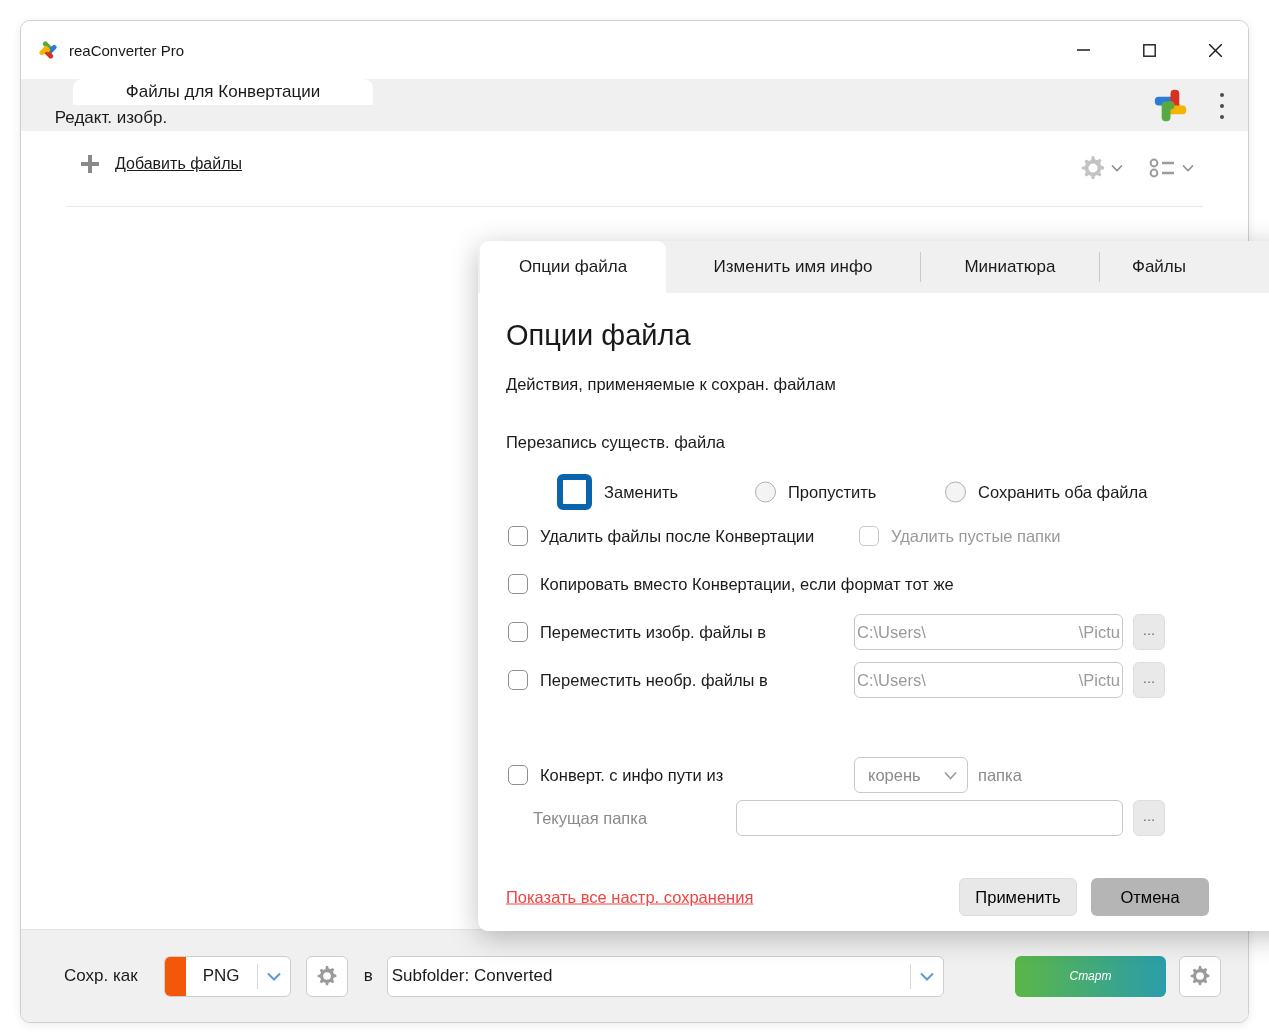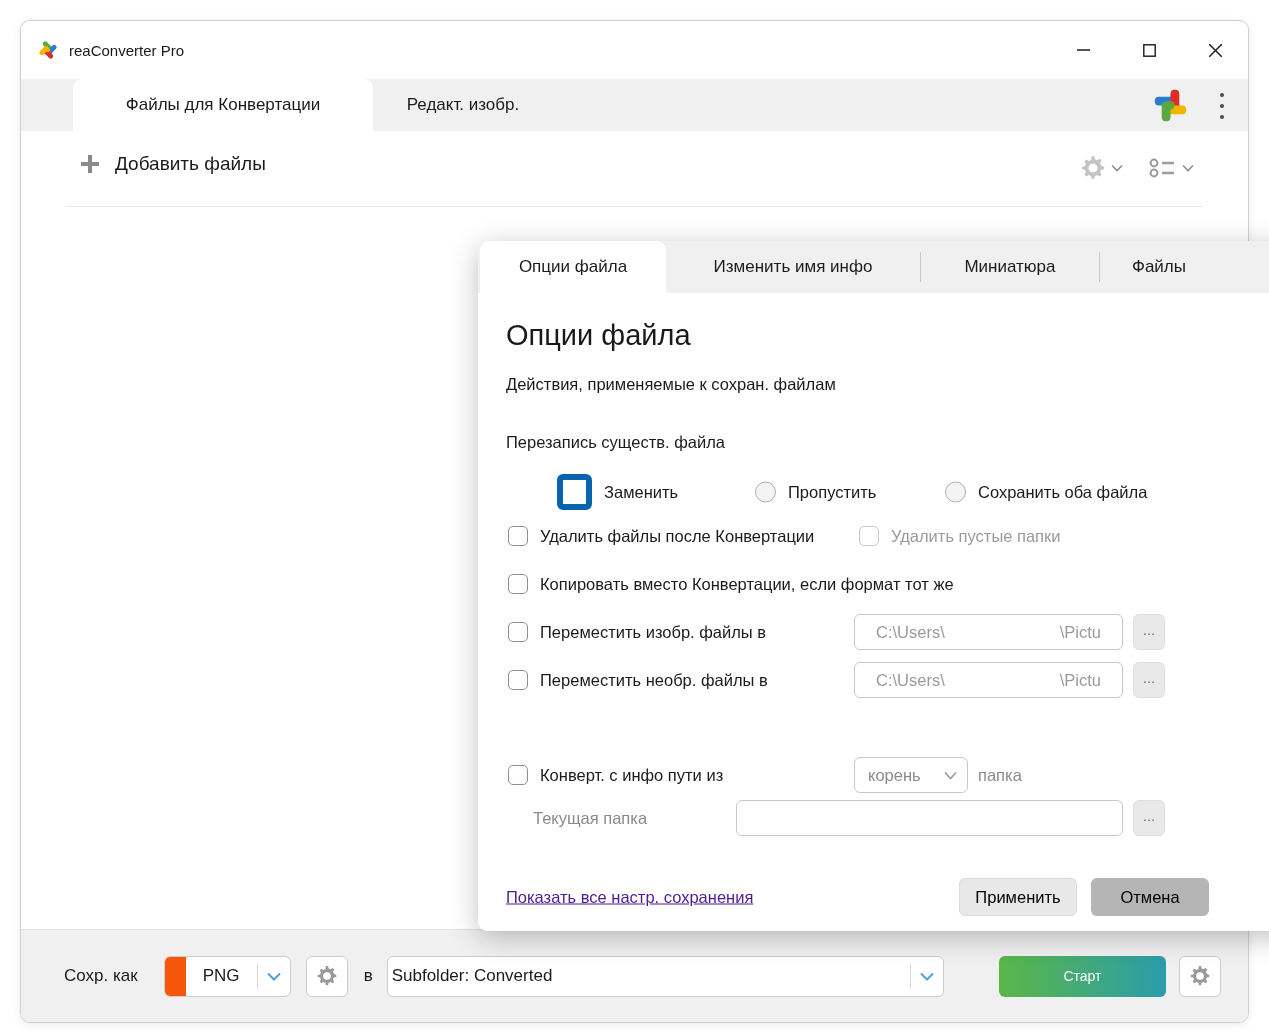--- a/index.html
+++ b/index.html
@@ -15,51 +15,51 @@
 
   
   .titlebar { position:absolute; left:0; top:0; right:0; height:58px; display:flex; align-items:center; padding-left:14px; background:#fff; }
   .app-icon { width:26px; height:26px; margin-right:8px; }
   .app-title { font-size:15px; color:#191919; }
   .win-controls { position:absolute; right:0; top:0; height:58px; display:flex; align-items:center; }
   .win-btn { width:66px; height:58px; display:flex; align-items:center; justify-content:center; cursor:pointer; }
   .win-btn svg { stroke:#1b1b1b; }
 
   
-  .tabstrip { position:absolute; left:0; top:58px; right:0; height:52px; background:#f0f0f1; display:flex; }
+  .tabstrip { position:absolute; left:0; top:58px; right:0; height:52px; background:#f0f0f1; display:flex;flex-direction:column; }
   .main-tab { height:52px; display:flex; align-items:center; justify-content:center; font-size:17px; cursor:pointer; }
   .main-tab.active { background:#fff; border-radius:9px 9px 0 0; width:300px; margin-left:52px; }
   .main-tab.inactive { width:180px; }
   .strip-logo { position:absolute; right:54px; top:3px; width:47px; height:47px; }
   .kebab { position:absolute; right:18px; top:14px; width:16px; height:26px; display:flex; flex-direction:column; align-items:center; justify-content:space-between; cursor:pointer; }
   .kebab i { width:4px; height:4px; border-radius:50%; background:#4a4a4a; }
 
   
   .toolbar { position:absolute; left:0; top:110px; right:0; height:76px; background:#fff; }
-  .add-files { position:absolute; left:58px; top:22px; display:flex; align-items:center; gap:14px; font-size:19px; cursor:pointer; }
+  .add-files { position:absolute; left:58px; top:22px; display:flex; align-items:center; gap:14px; font-size:16px; cursor:pointer;text-decoration:underline; }
   .tool-icons { position:absolute; right:54px; top:24px; display:flex; align-items:center; gap:26px; }
   .tool-ic { display:flex; align-items:center; gap:5px; cursor:pointer; }
   .toolbar .divider { position:absolute; left:45px; right:45px; bottom:0; height:1px; background:#e9e9e9; }
 
   .main-area { position:absolute; left:0; top:186px; right:0; bottom:93px; background:#fff; }
 
   
   .bottombar { position:absolute; left:0; right:0; bottom:0; height:93px; background:#f0f0f1; border-top:1px solid #e2e2e2; display:flex; align-items:center; }
   .save-as-label { margin-left:43px; font-size:17px; }
   .combo { background:#fff; border:1px solid #cdcdcd; border-radius:6px; height:41px; display:flex; align-items:center; cursor:pointer; }
   .fmt-combo { margin-left:26px; width:127px; overflow:hidden; }
   .fmt-stripe { width:21px; height:41px; border-radius:5px 0 0 5px; }
   .fmt-name { flex:1; text-align:center; font-size:17px; }
   .combo-sep { width:1px; height:25px; background:#d9d9d9; }
   .combo-chev { width:32px; display:flex; align-items:center; justify-content:center; }
   .gear-btn { margin-left:15px; width:42px; height:41px; background:#fff; border:1px solid #cdcdcd; border-radius:6px; display:flex; align-items:center; justify-content:center; cursor:pointer; }
   .in-label { margin-left:16px; font-size:17px; }
   .dest-combo { margin-left:14px; width:557px; }
   .dest-text { flex:1; padding-left:4px; font-size:17px; }
-  .start-btn { margin-left:auto; width:167px; height:41px; border:none; border-radius:6px; color:#fff; font-size:14px; font-family:"Liberation Sans",sans-serif; cursor:pointer; }
+  .start-btn { margin-left:auto; width:151px; height:41px; border:none; border-radius:6px; color:#fff; font-size:12px; font-family:"Liberation Sans",sans-serif; cursor:pointer;font-style:italic; }
   .gear-btn2 { margin-left:13px; margin-right:27px; }
 
   
   .dialog { position:absolute; left:457px; top:220px; width:879px; height:690px; background:#fff; border-radius:10px; box-shadow:0 6px 28px rgba(0,0,0,0.25); }
   .dialog-tail { position:absolute; right:26px; bottom:-10px; width:24px; height:24px; background:#fff; transform:rotate(45deg); box-shadow:4px 4px 8px rgba(0,0,0,0.15); }
   .dlg-tabs { position:absolute; left:0; top:0; right:0; height:52px; background:#f0f0f1; border-radius:10px 10px 0 0; display:flex; align-items:center; }
   .dlg-tab { height:52px; display:flex; align-items:center; justify-content:center; font-size:17px; cursor:pointer; }
   .dlg-tab.active { background:#fff; border-radius:9px 9px 0 0; width:186px; margin-left:2px; }
   .dlg-sep { width:1px; height:30px; background:#c9c9c9; }
   .dlg-tab.t2 { width:254px; } .dlg-tab.t3 { width:178px; } .dlg-tab.t4 { width:118px; }
@@ -71,27 +71,27 @@
 
   .drow { position:absolute; left:0; right:0; height:36px; }
   .at { position:absolute; top:50%; transform:translateY(-50%); display:flex; align-items:center; gap:12px; font-size:16.5px; white-space:nowrap; }
 
   .radio { width:21px; height:21px; border-radius:50%; background:#f4f4f4; border:1.5px solid #b0b0b0; cursor:pointer; flex:0 0 auto; }
   .radio.sel { background:#fff; border:6.5px solid #0a63ad; }
   .cb { width:20px; height:20px; border-radius:5px; background:#fff; border:1.5px solid #8f8f8f; cursor:pointer; flex:0 0 auto; }
   .cb.dis { border-color:#c8c8c8; }
   .lbl-dis { color:#9a9a9a; }
 
-  .tinput { height:36px; background:#fff; border:1px solid #c9c9c9; border-radius:6px; display:flex; align-items:center; justify-content:space-between; padding:0 21px; font-size:16.5px; color:#9a9a9a; }
+  .tinput { height:36px; background:#fff; border:1px solid #c9c9c9; border-radius:6px; display:flex; align-items:center; justify-content:space-between; padding:0 2px; font-size:16.5px; color:#9a9a9a; }
   .tinput input { border:none; outline:none; width:100%; height:100%; font-size:16.5px; font-family:"Liberation Sans",sans-serif; background:transparent; }
   .dots-btn { width:32px; height:36px; background:#e9e9e9; border:1px solid #dedede; border-radius:6px; color:#6f6f6f; font-size:15px; display:flex; align-items:center; justify-content:center; padding-bottom:6px; cursor:pointer; }
   .sel { height:36px; background:#fff; border:1px solid #c9c9c9; border-radius:6px; display:flex; align-items:center; justify-content:space-between; padding:0 10px 0 13px; font-size:16.5px; color:#8b8b8b; cursor:pointer; }
   .gray-lbl { color:#8b8b8b; }
 
-  .dlg-footer-link { position:absolute; left:28px; top:50%; transform:translateY(-50%); font-size:16.5px; color:#4c1d95; text-decoration:underline; cursor:pointer; white-space:nowrap; }
+  .dlg-footer-link { position:absolute; left:28px; top:50%; transform:translateY(-50%); font-size:16.5px; color:#ef4444; text-decoration:underline; cursor:pointer; white-space:nowrap; }
   .btn { position:absolute; top:0; height:38px; border-radius:6px; font-size:16.5px; font-family:"Liberation Sans",sans-serif; display:flex; align-items:center; justify-content:center; cursor:pointer; border:none; }
   .btn-apply { left:481px; width:118px; background:#e8e8e8; border:1px solid #dcdcdc; }
   .btn-cancel { left:613px; width:118px; background:#b5b5b5; }
 
   svg { display:block; }
 </style>
 </head>
 <body>
 
 <div class="window">

